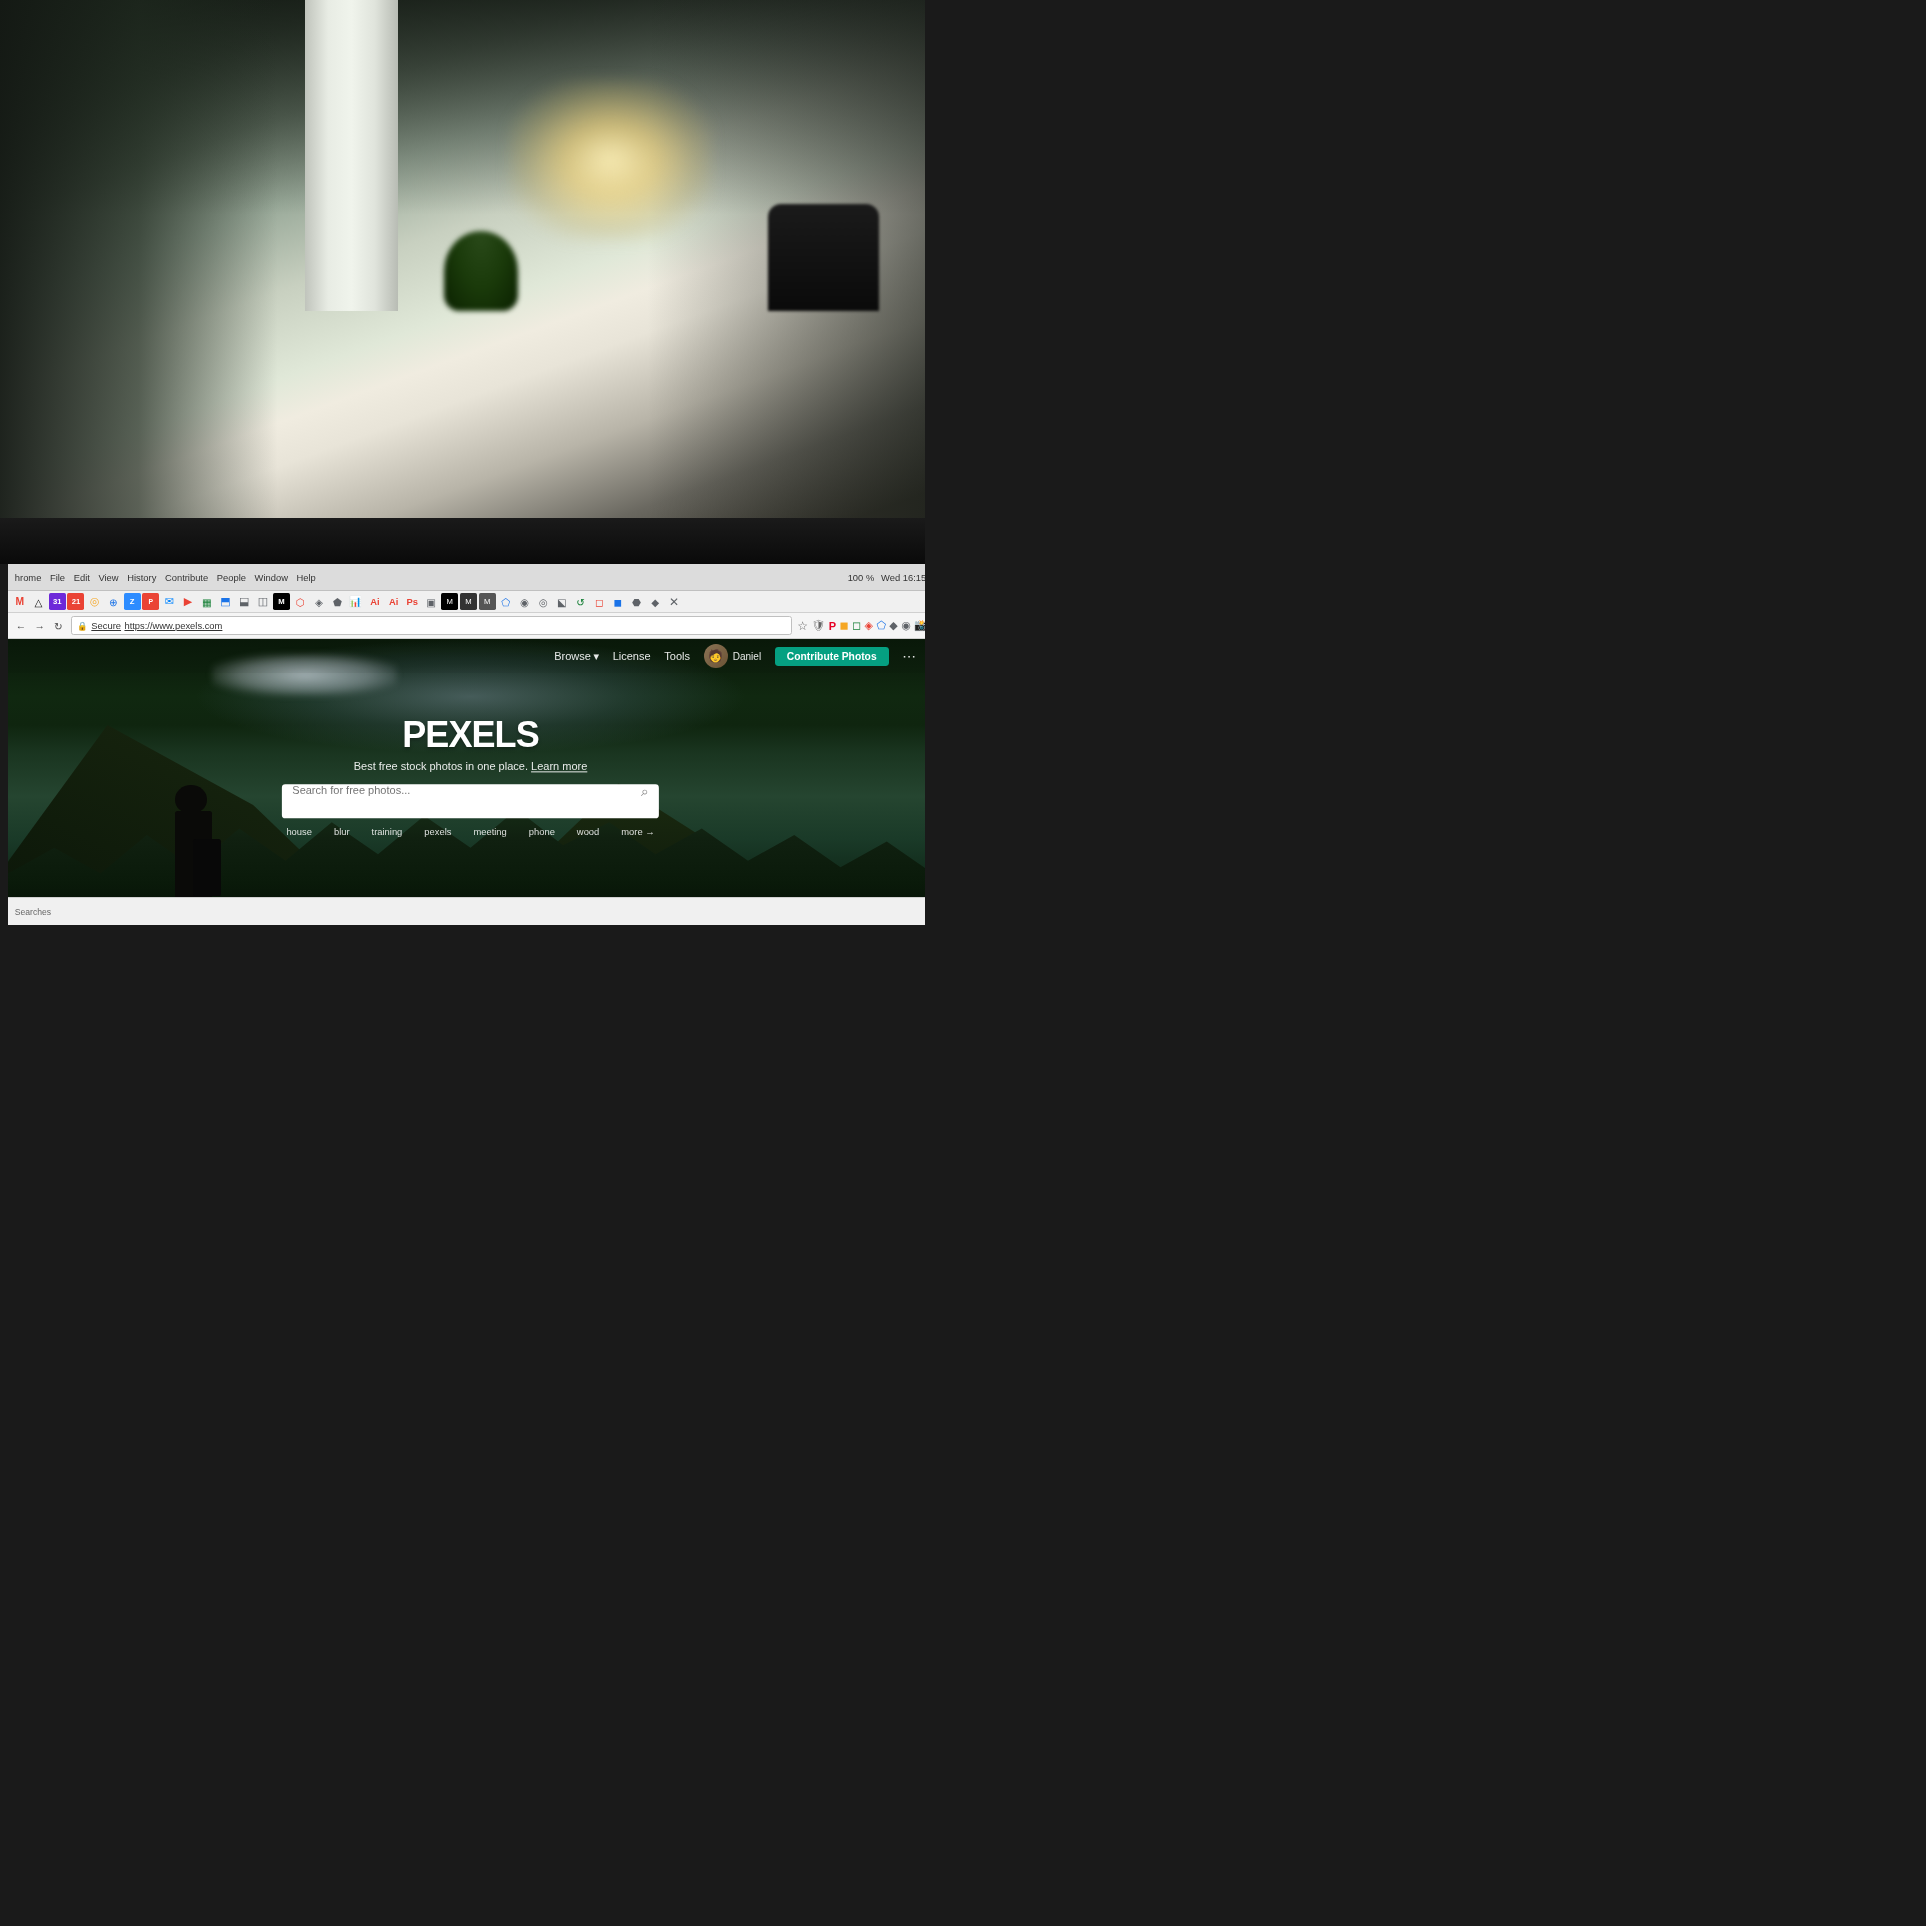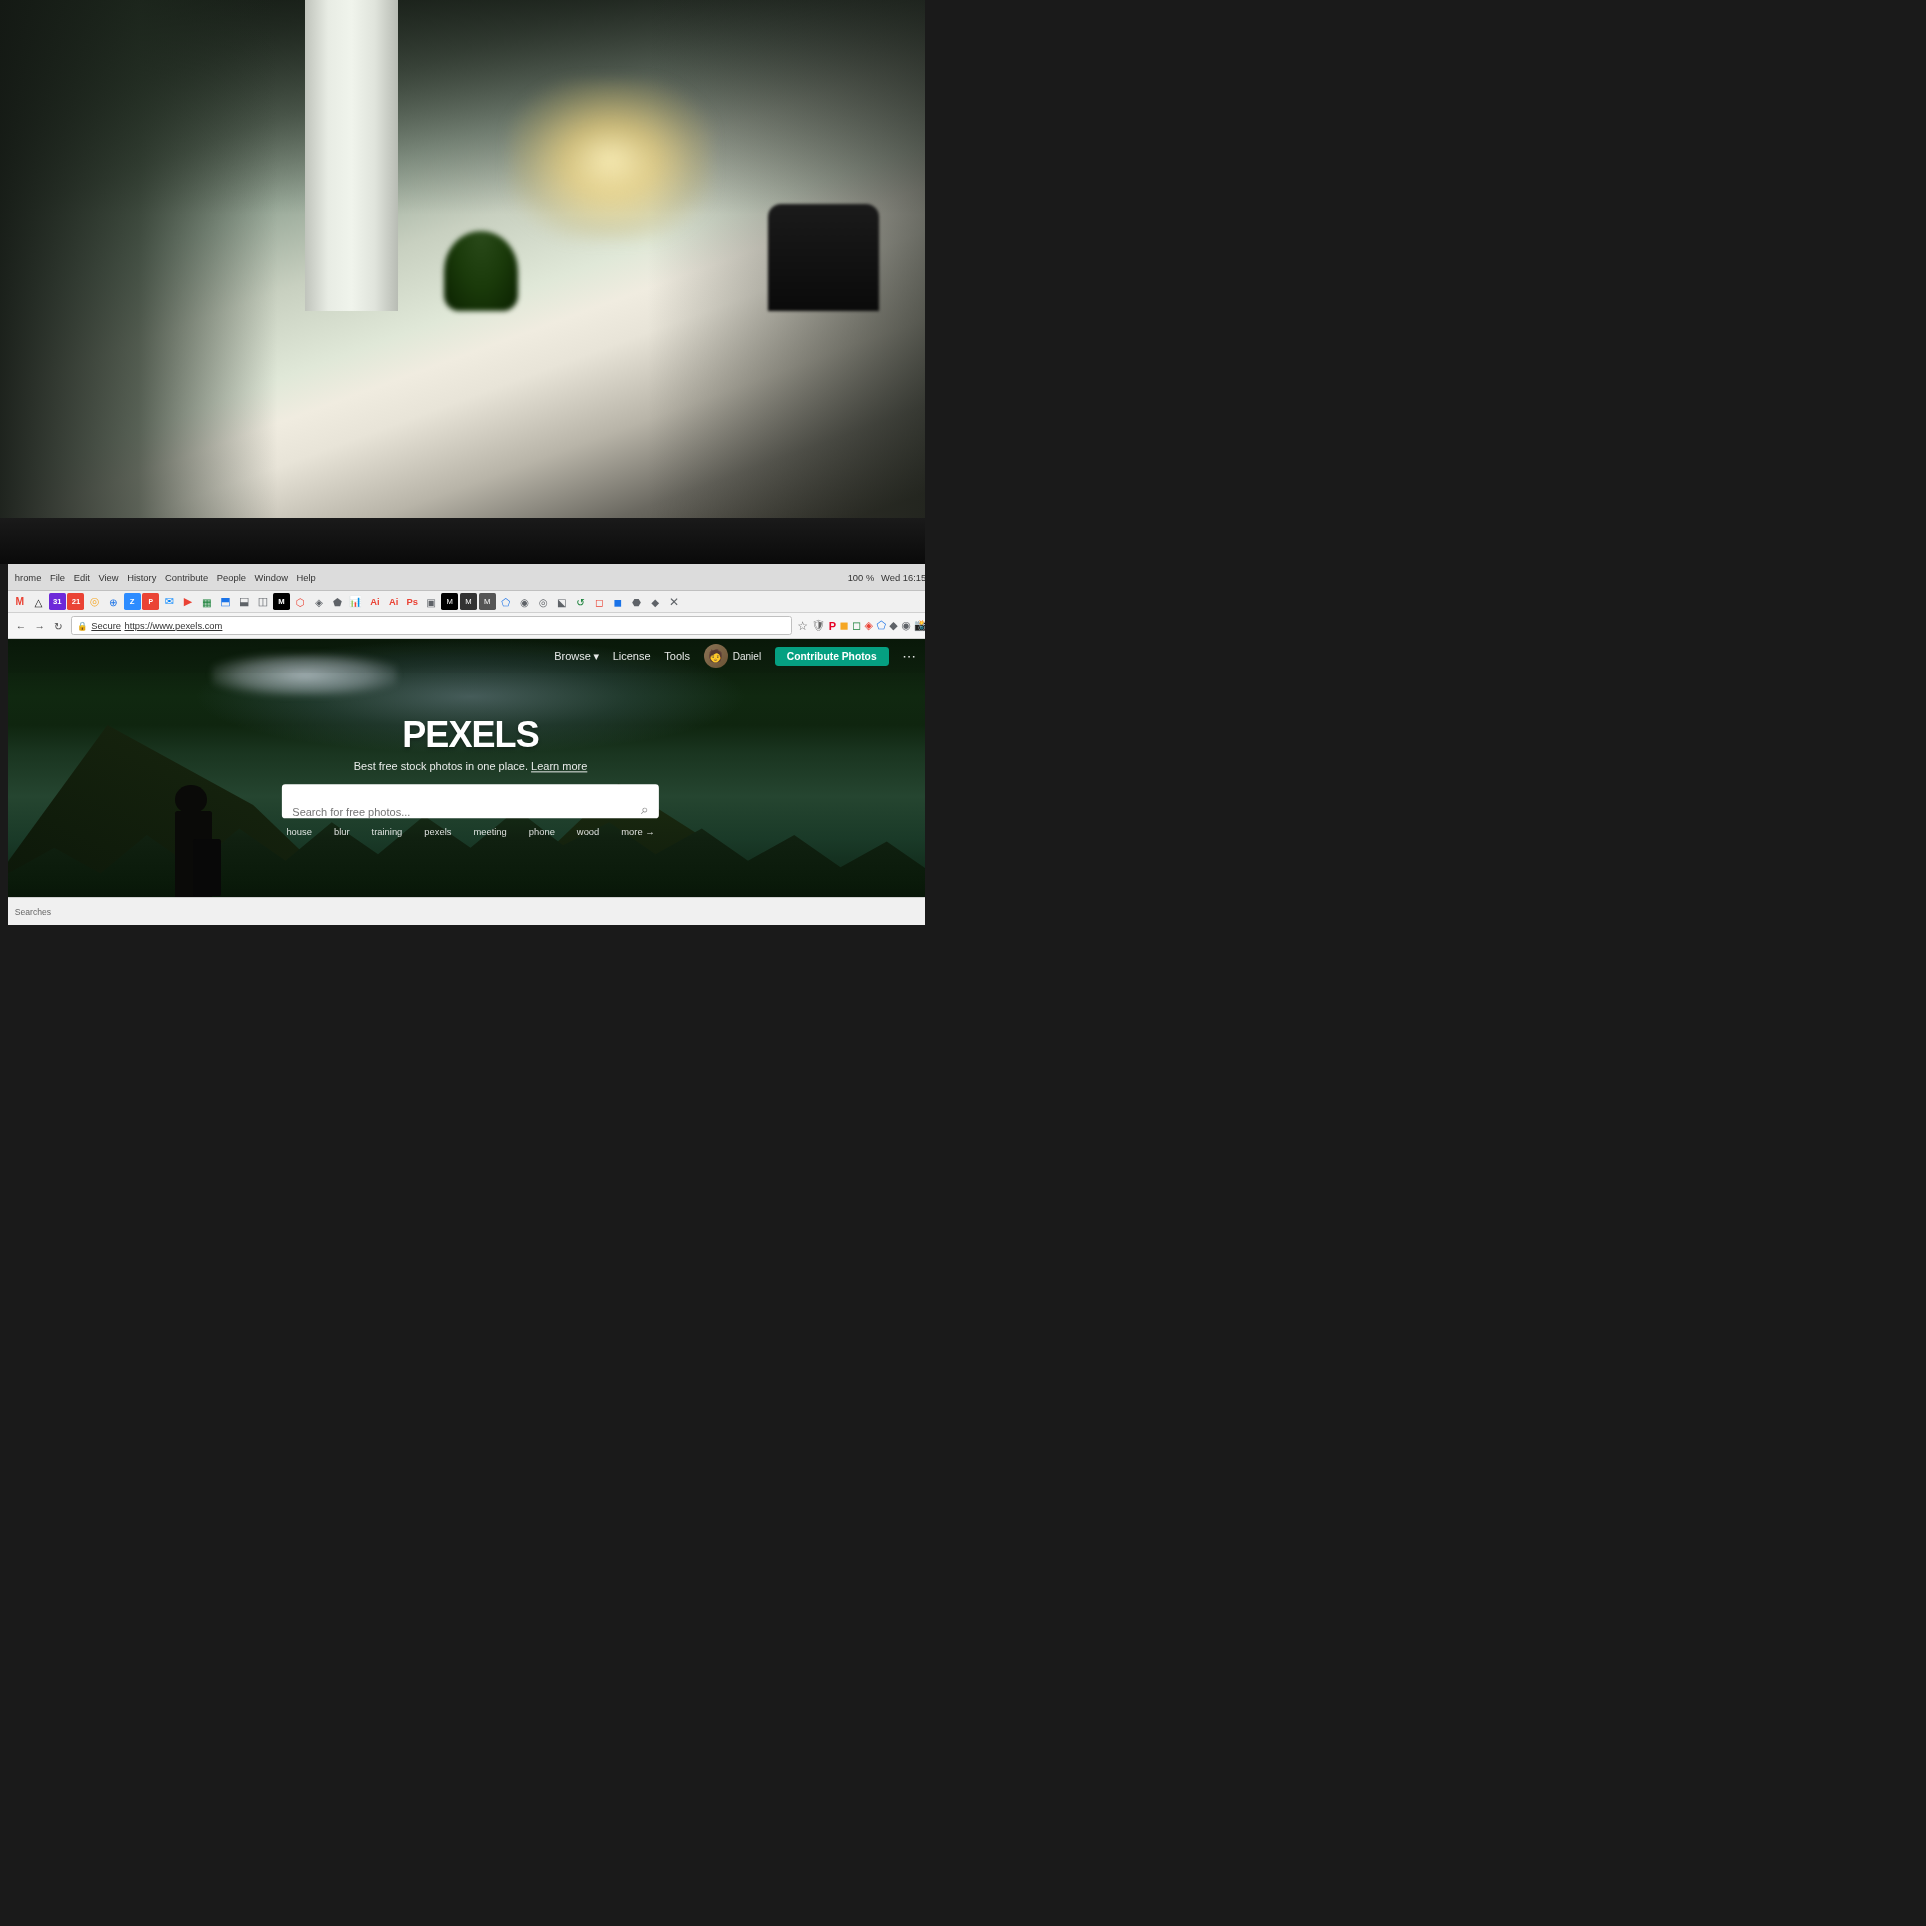--- a/index.html
+++ b/index.html
@@ -449,21 +449,21 @@
       margin-bottom: 12px;
     }
 
     .search-bar {
       width: 90%;
       max-width: 377px;
       height: 34px;
       background: white;
       border-radius: 3.4px;
       display: flex;
-      align-items: flex-end;
+      align-items: flex-start;
       padding: 0 10.3px;
       margin: 0 auto 8.6px;
       gap: 6.8px;
     }
 
     .search-input {
       flex: 1;
       border: none;
       outline: none;
       font-size: 11px;

